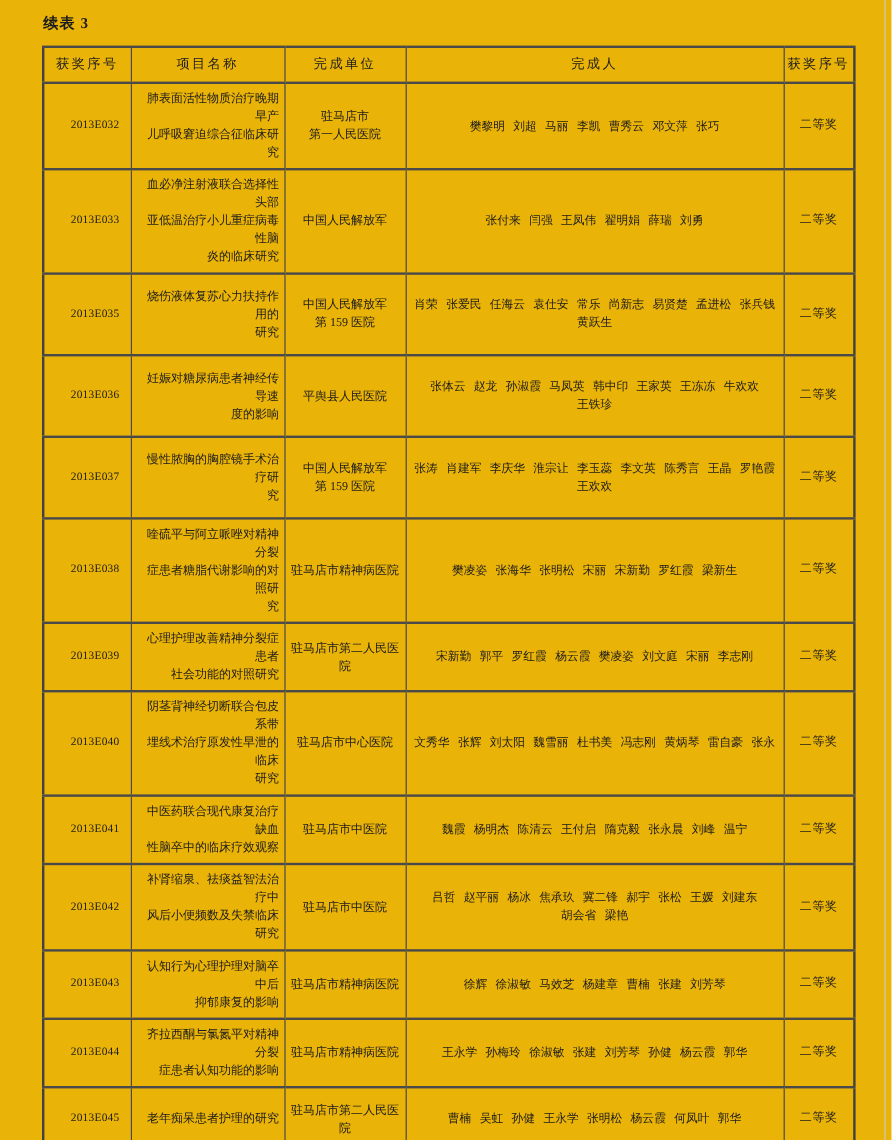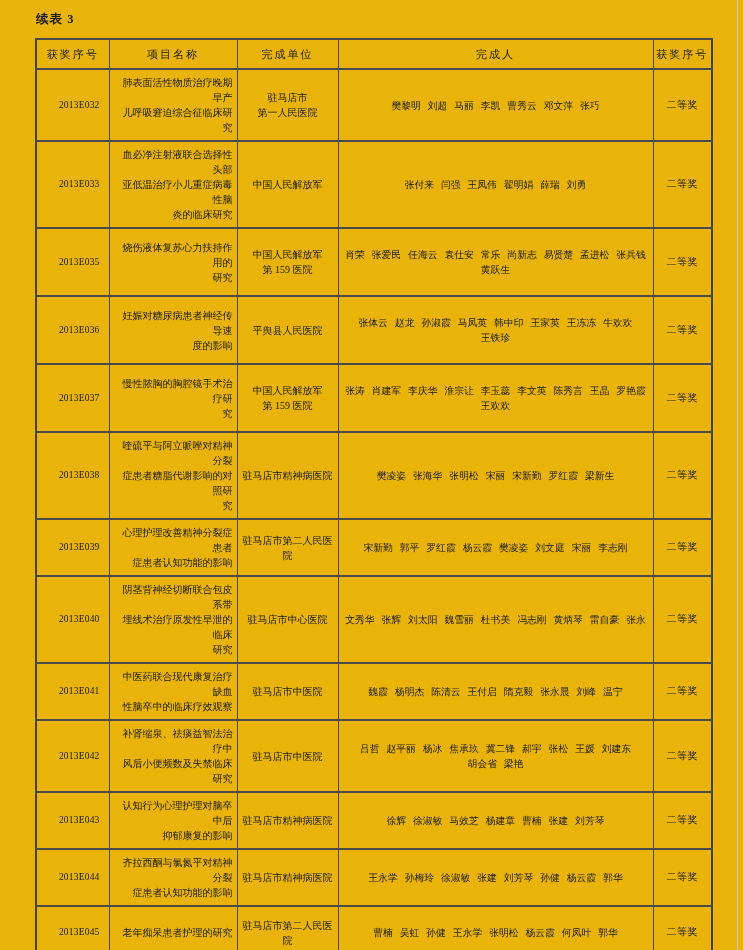--- a/index.html
+++ b/index.html
@@ -141,21 +141,21 @@
           <td class="project-cell">喹硫平与阿立哌唑对精神分裂
 症患者糖脂代谢影响的对照研
 究</td>
           <td class="unit-cell">驻马店市精神病医院</td>
           <td class="people-cell">樊凌姿 张海华 张明松 宋丽 宋新勤 罗红霞 梁新生</td>
           <td class="award-cell">二等奖</td>
         </tr>
         <tr>
           <td class="id-cell">2013E039</td>
           <td class="project-cell">心理护理改善精神分裂症患者
-症患者认知功能的影响</td>
+社会功能的对照研究</td>
           <td class="unit-cell">驻马店市第二人民医
 院</td>
           <td class="people-cell">宋新勤 郭平 罗红霞 杨云霞 樊凌姿 刘文庭 宋丽 李志刚</td>
           <td class="award-cell">二等奖</td>
         </tr>
         <tr>
           <td class="id-cell">2013E040</td>
           <td class="project-cell">阴茎背神经切断联合包皮系带
 埋线术治疗原发性早泄的临床
 研究</td>

